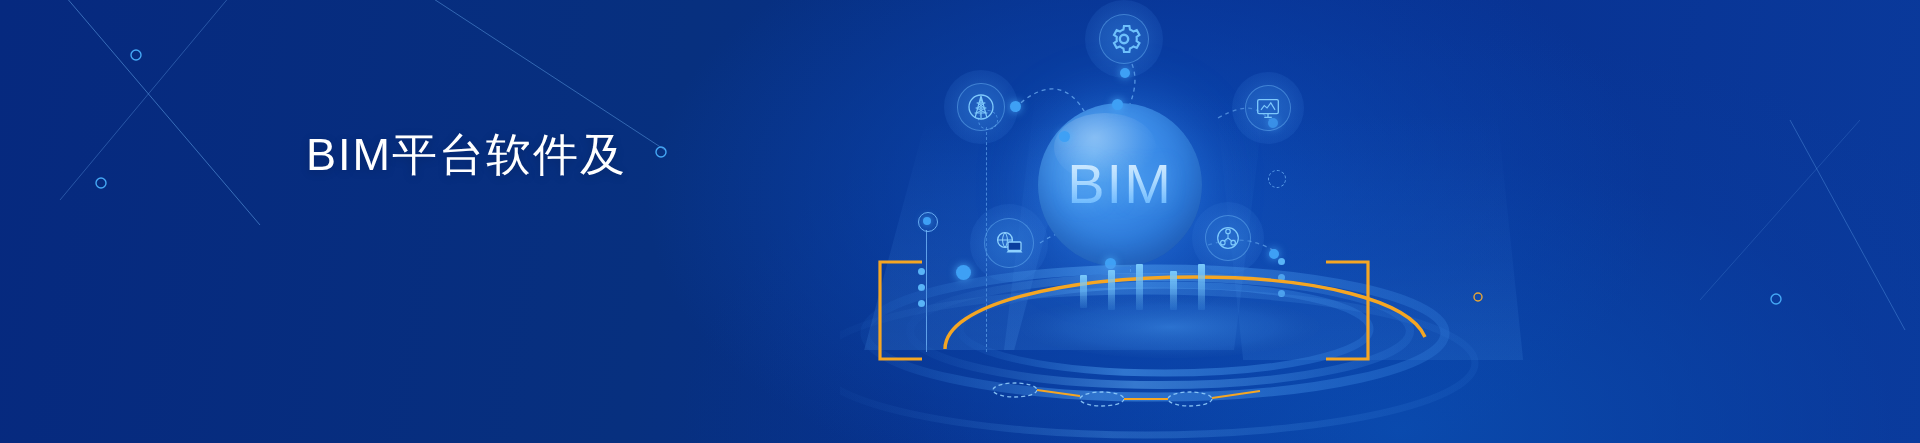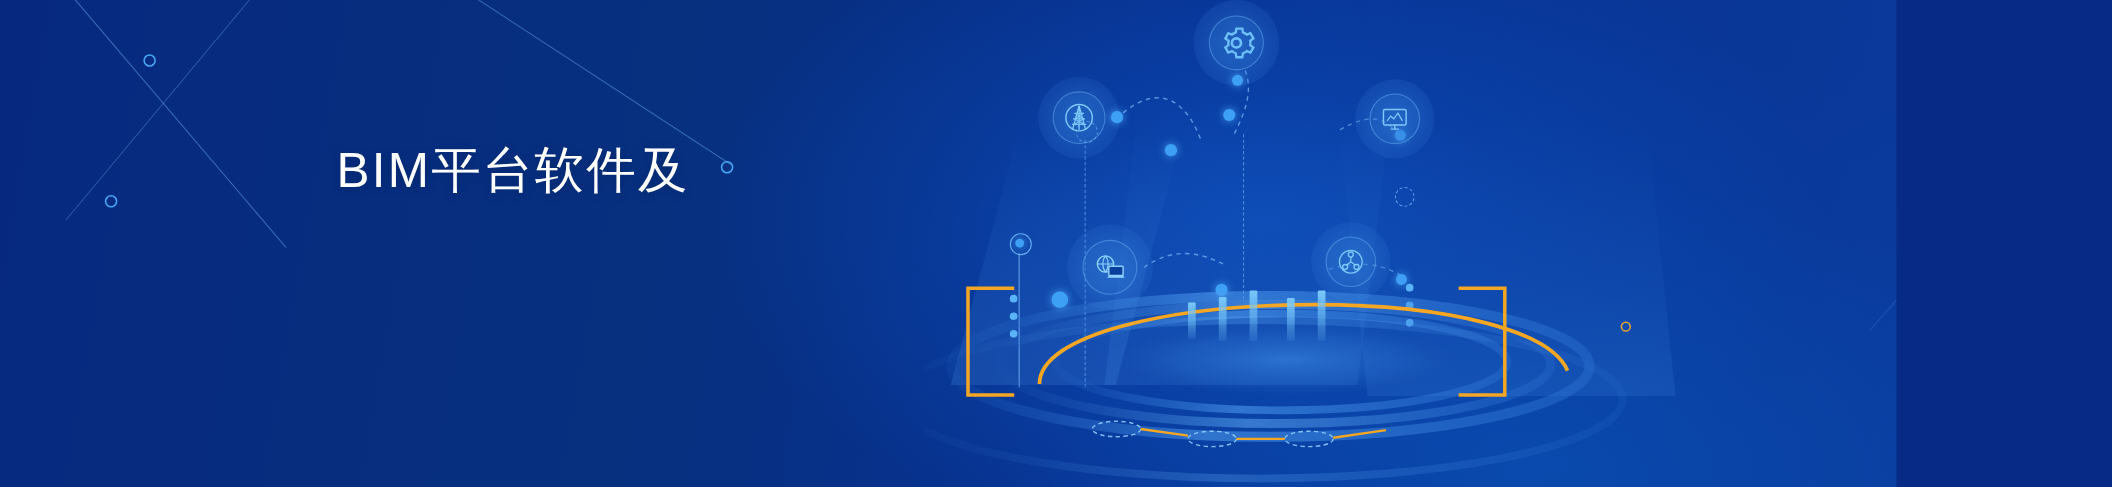--- a/index.html
+++ b/index.html
@@ -2,21 +2,21 @@
 <html><head>
 <meta charset="utf-8">
 <style>
   html,body{margin:0;padding:0;}
   body{
     width:1920px;height:443px;overflow:hidden;
     font-family:"Liberation Sans","DejaVu Sans",sans-serif;
     background:#062a86;
   }
   .banner{
-    position:relative;width:1724px;height:443px;overflow:hidden;
+    position:relative;width:1920px;height:443px;overflow:hidden;
     background:
       radial-gradient(ellipse 700px 420px at 1150px 200px, #0b49b4 0%, rgba(11,73,180,0.35) 45%, rgba(8,44,140,0) 72%),
       radial-gradient(ellipse 900px 500px at 1400px 430px, #0a4aad 0%, rgba(9,62,160,0.25) 55%, rgba(7,40,132,0) 80%),
       linear-gradient(100deg,#06297f 0%, #07307f 35%, #072f8e 60%, #0a3a9c 100%);
   }
 
   
   .deco-lines{position:absolute;inset:0;pointer-events:none;}
 
   
@@ -130,20 +130,24 @@
     </svg>
 
     <div class="v-line" style="left:146px;top:127px;height:225px;"></div>
     <div class="v-line solid" style="left:86px;top:230px;height:122px;"></div>
     <div class="v-line" style="left:290px;top:122px;height:150px;"></div>
     <div class="hollow-ring" style="left:138px;top:110px;width:18px;height:18px;"></div>
     <div class="solid-ring" style="left:78px;top:212px;width:18px;height:18px;"></div>
     <div class="node-dot" style="left:83px;top:217px;width:8px;height:8px;"></div>
     <div class="hollow-ring" style="left:428px;top:170px;width:16px;height:16px;"></div>
 
+    <div class="sphere">
+      <div class="gloss"></div>
+      <div class="bim-label">BIM</div>
+    </div>
 
     <div class="node-dot" style="left:272px;top:99px;width:11px;height:11px;"></div>
     <div class="node-dot" style="left:219px;top:131px;width:11px;height:11px;"></div>
     <div class="node-dot" style="left:428px;top:118px;width:10px;height:10px;"></div>
     <div class="node-dot" style="left:429px;top:249px;width:10px;height:10px;"></div>
     <div class="node-dot" style="left:265px;top:258px;width:11px;height:11px;"></div>
 
     <div class="bubble" style="left:245px;top:0px;width:78px;height:78px;">
       <div class="ring"></div>
       <svg width="34" height="34" viewBox="0 0 24 24">

